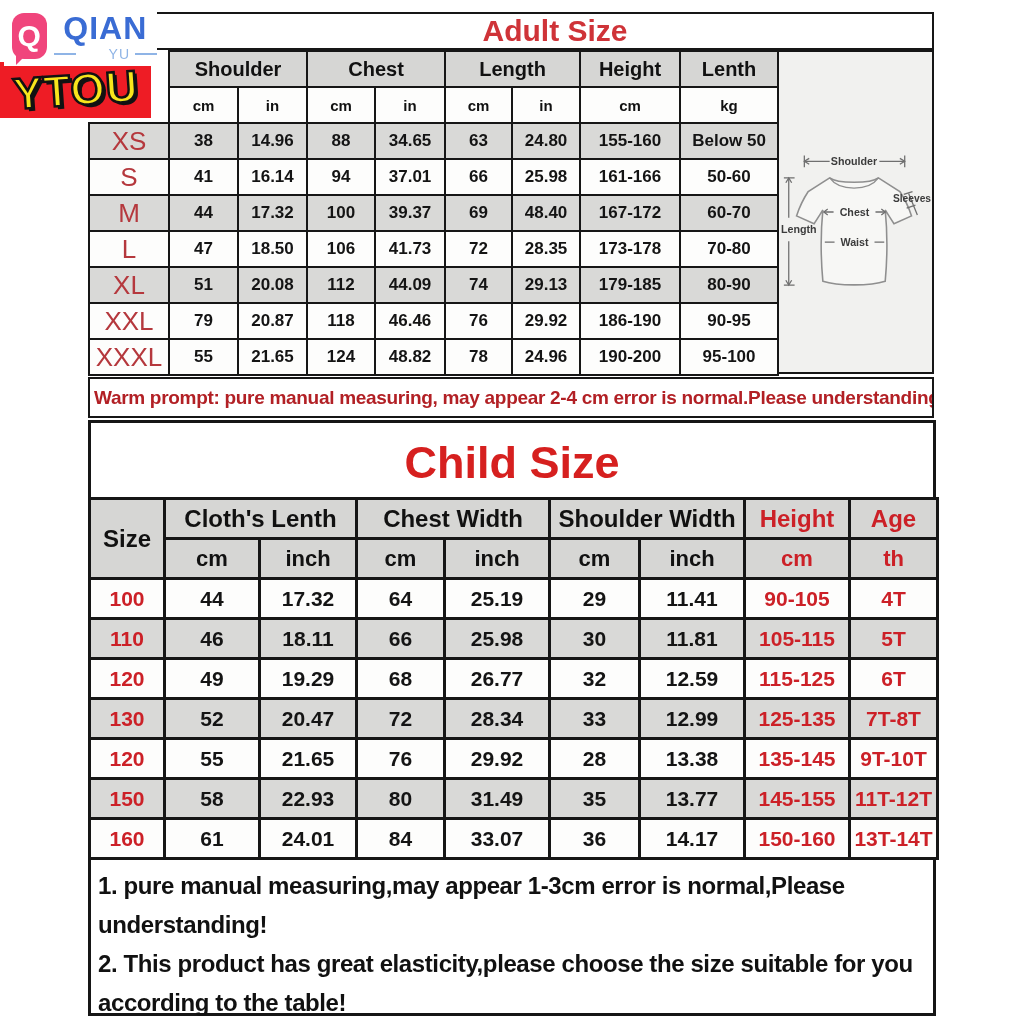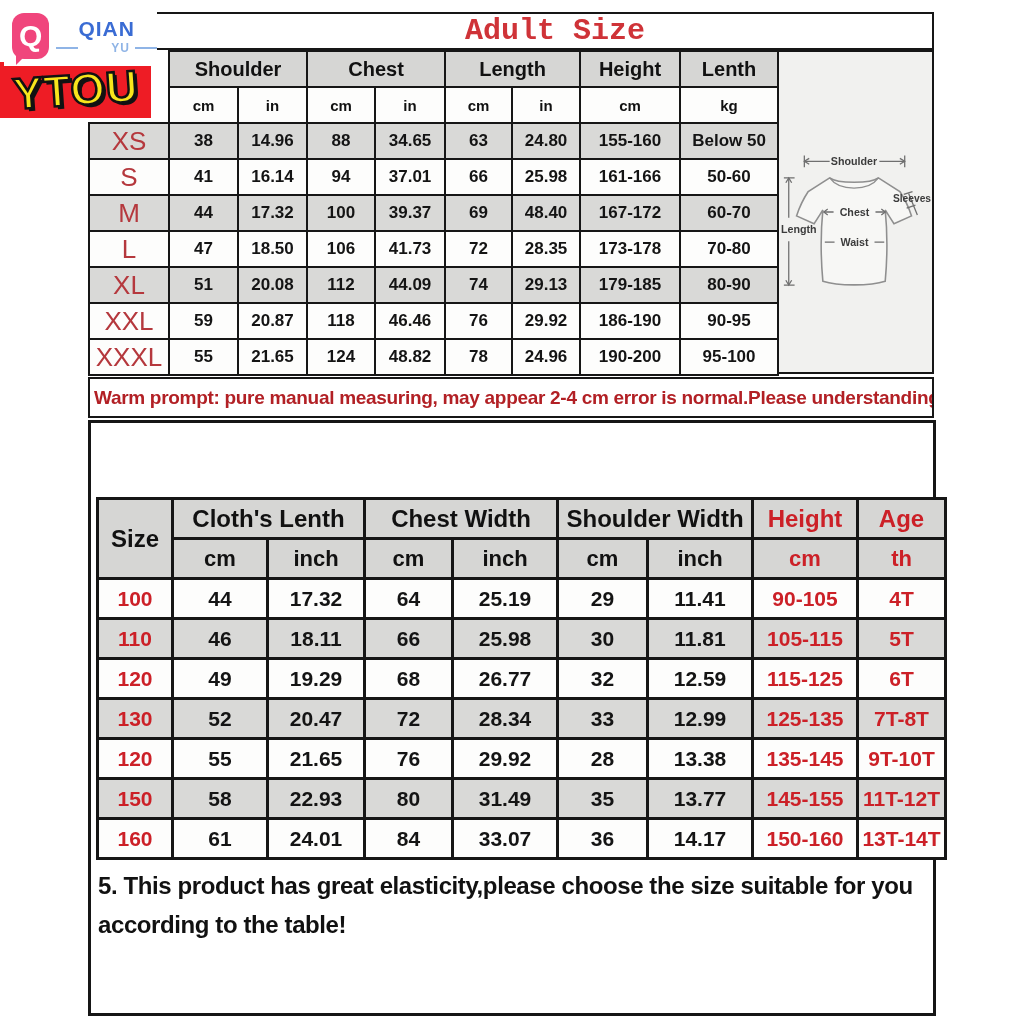--- a/index.html
+++ b/index.html
@@ -17,37 +17,37 @@
   }
   .q-icon{
     position:relative;width:46px;height:46px;background:var(--logo-pink);border-radius:12px;
     display:flex;align-items:center;justify-content:center;color:#fff;font-weight:bold;font-size:30px;
   }
   .q-icon::after{
     content:'';position:absolute;left:4px;bottom:-6px;width:0;height:0;
     border:7px solid transparent;border-top-color:var(--logo-pink);border-left-color:var(--logo-pink);
   }
   .logo-text{display:flex;flex-direction:column;align-items:center;line-height:1;}
-  .logo-qian{color:var(--logo-blue);font-weight:bold;font-size:21px;letter-spacing:1px;}
+  .logo-qian{color:var(--logo-blue);font-weight:bold;font-size:32px;letter-spacing:1px;}
   .logo-yu-row{display:flex;align-items:center;gap:5px;margin-top:3px;}
   .logo-yu-row .dash{width:22px;height:2px;background:var(--logo-lightblue);}
-  .logo-yu{color:var(--logo-lightblue);font-weight:bold;font-size:12px;letter-spacing:1px;margin-left:28px;}
+  .logo-yu{color:var(--logo-lightblue);font-weight:normal;font-size:14px;letter-spacing:1px;margin-left:28px;}
   .logo-banner{
     position:absolute;left:0;top:62px;width:151px;height:56px;background:var(--banner-red);
     z-index:10;display:flex;align-items:center;justify-content:center;overflow:hidden;
   }
   .logo-ytou{
     color:var(--banner-yellow);font-weight:bold;font-size:44px;letter-spacing:1px;
     transform:rotate(-4deg);-webkit-text-stroke:2.5px #121212;text-shadow:3px 3px 0 #121212;
   }
 
   
   .title-band{
     position:absolute;left:88px;top:12px;width:846px;height:38px;box-sizing:border-box;
-    border:2px solid #161616;background:#fff;display:flex;align-items:center;justify-content:center;font-family:Liberation Mono, monospace;
+    border:2px solid #161616;background:#fff;display:flex;align-items:center;justify-content:center;
   }
   .title-band span{color:var(--red-title);font-weight:bold;font-size:30px;transform:translateX(44px);}
 
   table{border-collapse:collapse;table-layout:fixed;}
   #adult-table{position:absolute;left:88px;top:50px;width:689px;}
   #adult-table th,#adult-table td{
     border:2px solid #161616;text-align:center;vertical-align:middle;padding:0;overflow:hidden;
   }
   #adult-table tr{height:36px;}
   #adult-table th.group{background:var(--header-gray);font-size:20px;font-weight:bold;color:#111;}
@@ -75,21 +75,21 @@
   
   .child-box{
     position:absolute;left:88px;top:420px;width:848px;height:596px;box-sizing:border-box;
     border:3px solid #161616;background:#fff;
   }
   .child-title{
     position:absolute;left:88px;top:428px;width:848px;height:70px;
     display:flex;align-items:center;justify-content:center;
     color:var(--red-bright);font-weight:bold;font-size:45px;letter-spacing:0px;
   }
-  #child-table{position:absolute;left:96px;top:497px;width:848px;}
+  #child-table{position:absolute;left:88px;top:497px;width:848px;}
   #child-table th,#child-table td{
     border:3px solid #161616;text-align:center;vertical-align:middle;padding:0;overflow:hidden;
   }
   #child-table tr{height:40px;}
   #child-table th{background:var(--header-gray);color:#111;font-weight:bold;}
   #child-table th.group{font-size:24px;margin-left:13px;}
   #child-table th.sizehead{font-size:24px;}
   #child-table th.unit{font-size:22px;}
   #child-table th.red{color:var(--red-child);}
   #child-table td{background:#fdfdfc;font-weight:bold;font-size:21px;color:#141414;}
@@ -209,21 +209,21 @@
           <td class="val">20.08</td>
           <td class="val">112</td>
           <td class="val">44.09</td>
           <td class="val">74</td>
           <td class="val">29.13</td>
           <td class="val">179-185</td>
           <td class="val">80-90</td>
         </tr>
         <tr>
           <td class="size-label">XXL</td>
-          <td class="val">59</td>
+          <td class="val">79</td>
           <td class="val">20.87</td>
           <td class="val">118</td>
           <td class="val">46.46</td>
           <td class="val">76</td>
           <td class="val">29.92</td>
           <td class="val">186-190</td>
           <td class="val">90-95</td>
         </tr>
         <tr>
           <td class="size-label">XXXL</td>
@@ -277,20 +277,23 @@
         <path d="M7,132 L10,127 L13,132 M7,232 L10,237 L13,232"></path>
         <path d="M5,127 L16,127 M5,237 L16,237"></path>
       </g>
       <text x="2" y="184" font-size="11" text-anchor="start">Length</text>
     </svg>
   </div>
 
   <div class="warm-band">Warm prompt: pure manual measuring, may appear 2-4 cm error is normal.Please understanding!</div>
 
   <div class="child-box"></div>
+  <div class="child-title">
+    <span>Child Size</span>
+  </div>
 
   <table id="child-table">
     <colgroup>
       <col style="width:75px">
         <col style="width:95px">
         <col style="width:97px">
       <col style="width:88px">
         <col style="width:105px">
         <col style="width:90px">
       <col style="width:105px">
@@ -390,16 +393,17 @@
           <td class="val">33.07</td>
           <td class="val">36</td>
           <td class="val">14.17</td>
           <td class="val red">150-160</td>
           <td class="val red">13T-14T</td>
         </tr>
       </tbody>
   </table>
 
   <div class="notes">
-    <p>5. This product has great elasticity,please choose the size suitable for you according to the table!</p>
+    <p>1. pure manual measuring,may appear 1-3cm error is normal,Please understanding!</p>
+    <p>2. This product has great elasticity,please choose the size suitable for you according to the table!</p>
   </div>
 
 </div>
 
 </body></html>

